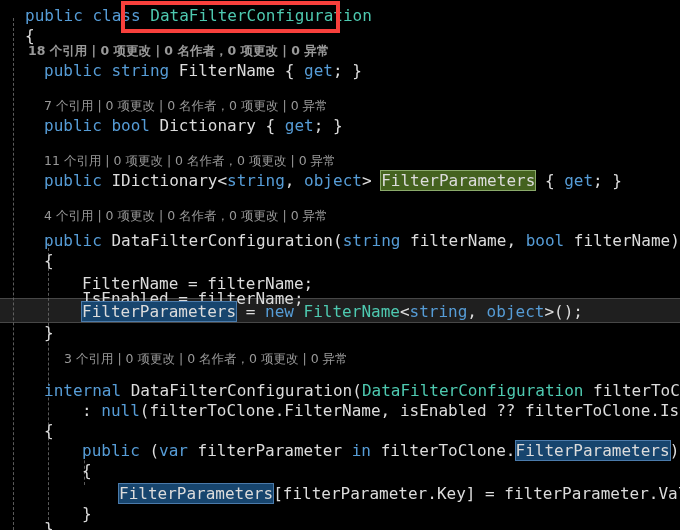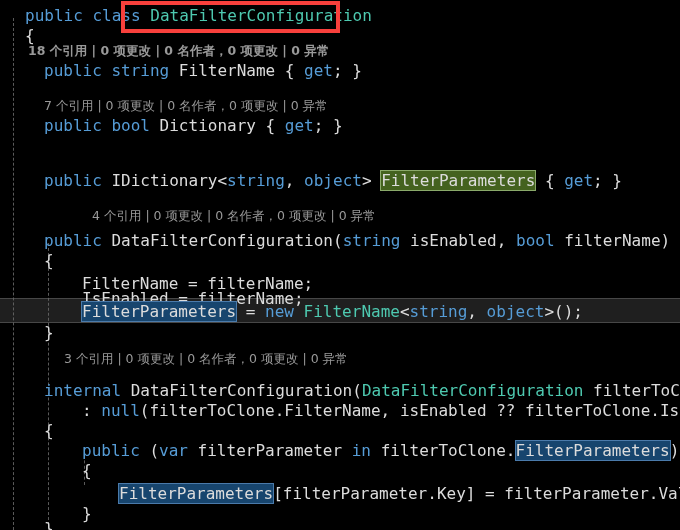--- a/index.html
+++ b/index.html
@@ -79,26 +79,27 @@
   <div class="line" style="top:23px;left:25px;"><span class="punc">{</span></div>
 
   <div class="lens" style="top:38px;left:28px;font-weight:bold;">18 个引用 | 0 项更改 | 0 名作者，0 项更改 | 0 异常</div>
 
   <div class="line" style="top:58px;left:44px;"><span class="kw">public</span><span> </span><span class="kw">string</span><span> FilterName { </span><span class="kw">get</span><span>; }</span></div>
 
   <div class="lens" style="top:93px;left:44px;">7 个引用 | 0 项更改 | 0 名作者，0 项更改 | 0 异常</div>
 
   <div class="line" style="top:113px;left:44px;"><span class="kw">public</span><span> </span><span class="kw">bool</span><span> Dictionary { </span><span class="kw">get</span><span>; }</span></div>
 
+  <div class="lens" style="top:148px;left:44px;">11 个引用 | 0 项更改 | 0 名作者，0 项更改 | 0 异常</div>
 
   <div class="line" style="top:168px;left:44px;"><span class="kw">public</span><span> IDictionary&lt;</span><span class="kw">string</span><span>, </span><span class="kw">object</span><span>&gt; </span><span class="defhl">FilterParameters</span><span> { </span><span class="kw">get</span><span>; }</span></div>
 
-  <div class="lens" style="top:203px;left:44px;margin-left:48px;">4 个引用 | 0 项更改 | 0 名作者，0 项更改 | 0 异常</div>
+  <div class="lens" style="top:203px;left:44px;">4 个引用 | 0 项更改 | 0 名作者，0 项更改 | 0 异常</div>
 
-  <div class="line" style="top:228px;left:44px;"><span class="kw">public</span><span> DataFilterConfiguration(</span><span class="kw">string</span><span> isEnabled, </span><span class="kw">bool</span><span> filterName)</span></div>
+  <div class="line" style="top:228px;left:44px;"><span class="kw">public</span><span> DataFilterConfiguration(</span><span class="kw">string</span><span> filterName, </span><span class="kw">bool</span><span> filterName)</span></div>
 
   <div class="line" style="top:248px;left:44px;"><span class="punc">{</span></div>
 
   <div class="line" style="top:271px;left:82px;"><span>FilterName = filterName;</span></div>
 
   <div class="line" style="top:286px;left:82px;"><span>IsEnabled = filterName;</span></div>
 
   <div class="line" style="top:299px;left:82px;"><span class="refhl">FilterParameters</span><span> = </span><span class="kw">new</span><span> </span><span class="type">FilterName</span><span>&lt;</span><span class="kw">string</span><span>, </span><span class="kw">object</span><span>&gt;();</span></div>
 
   <div class="line" style="top:320px;left:44px;"><span class="punc">}</span></div>

